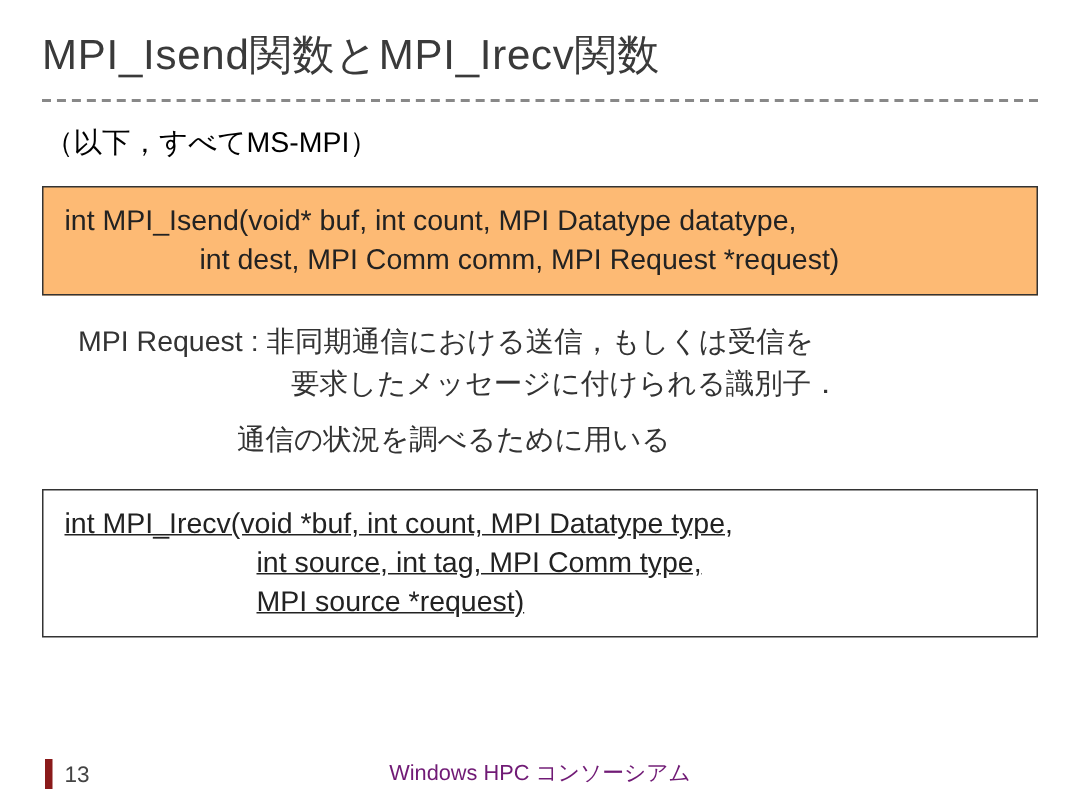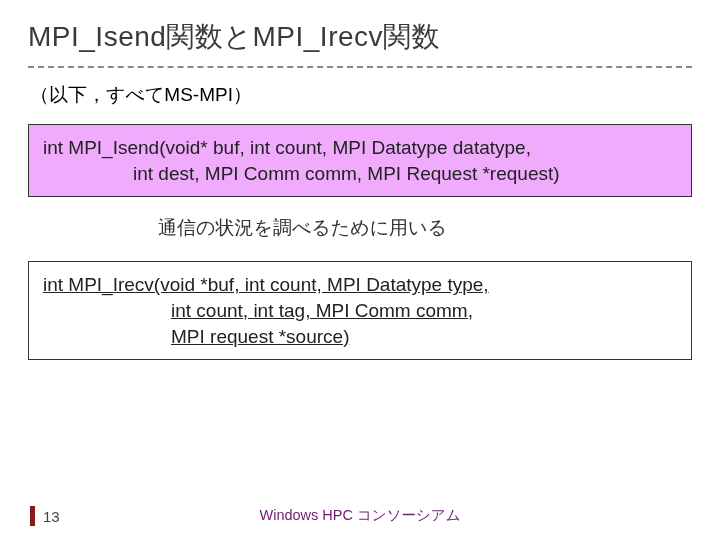--- a/index.html
+++ b/index.html
@@ -23,21 +23,21 @@
     margin: 4px 0 14px 0;
   }
   .subnote {
     font-size: 19px;
     color: #000000;
     margin-left: 2px;
     margin-bottom: 16px;
   }
   .codebox {
     border: 1.5px solid #333;
-    background: #f0abfc;
+    background: #fdba74;
     padding: 10px 14px 10px 14px;
     font-size: 19px;
     color: #222;
     line-height: 1.35;
     margin-bottom: 18px;
     font-family: Arial, "Meiryo", sans-serif;
   }
   .codebox .line2 {
     padding-left: 90px;
   }
@@ -116,26 +116,30 @@
 
   <hr class="dashed-divider">
 
   <div class="subnote">（以下，すべてMS-MPI）</div>
 
   <div class="codebox">
     <div>int MPI_Isend(void* buf, int count, MPI Datatype datatype,</div>
     <div class="line2">int dest, MPI Comm comm, MPI Request *request)</div>
   </div>
 
+  <div class="desc">
+    <span>MPI Request : 非同期通信における送信，もしくは受信を</span>
+    <span class="indent">要求したメッセージに付けられる識別子．</span>
+  </div>
   <div class="desc2">通信の状況を調べるために用いる</div>
 
   <div class="codebox2">
     <div>int MPI_Irecv(void *buf, int count, MPI Datatype type,</div>
-    <div class="line2">int count, int tag, MPI Comm comm,</div>
-    <div class="line3">MPI request *source)</div>
+    <div class="line2">int source, int tag, MPI Comm type,</div>
+    <div class="line3">MPI source *request)</div>
   </div>
 
   <div class="footer">
     <div class="pagenum-wrap">
       <div class="pagenum-bar"></div>
       <span class="pagenum">13</span>
     </div>
     <div class="footer-text">Windows HPC コンソーシアム</div>
   </div>
 

